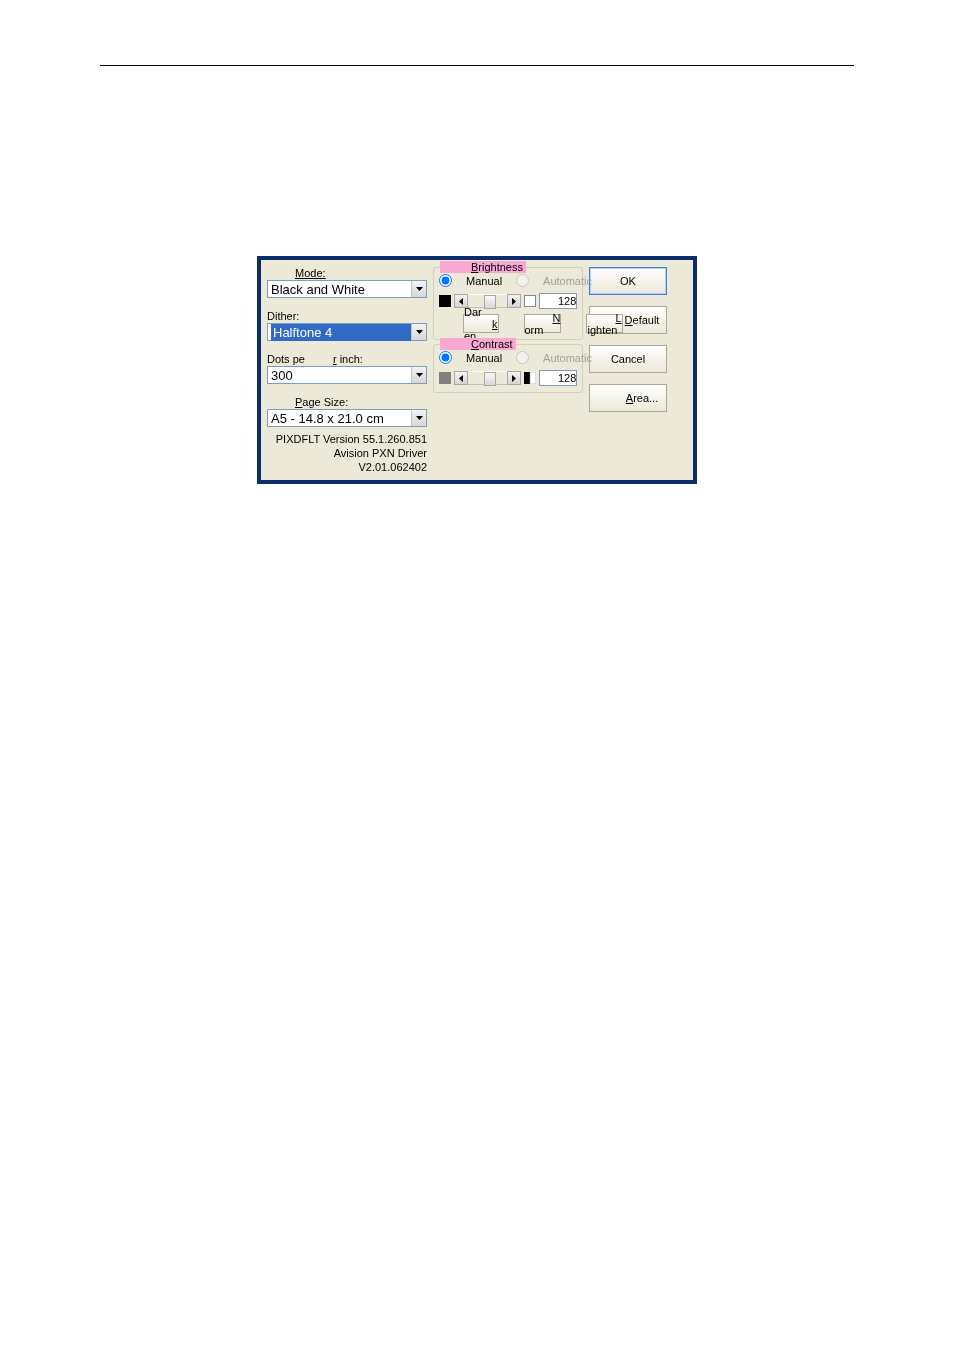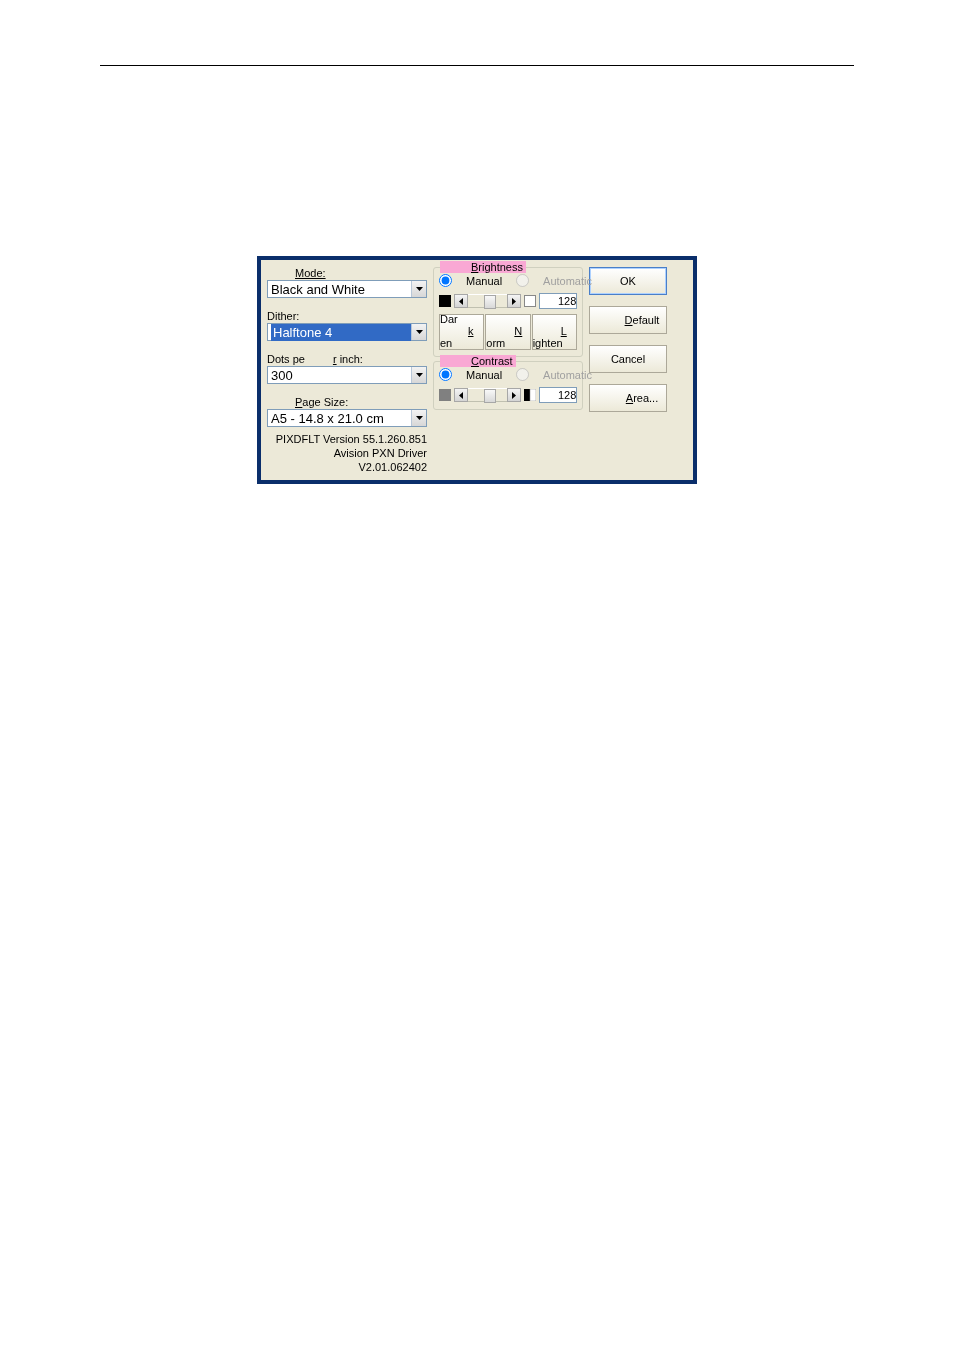--- a/index.html
+++ b/index.html
@@ -115,27 +115,28 @@
       height: 16px;
       background: #ffffff;
       border: 1px solid #7f9db9;
       font-size: 11px;
       padding: 1px 18px;
       text-align: left;
     }
     .btns3 { display: flex; gap: 1px; margin-top: 5px; }
     .btn3 {
       flex: 1;
-      height: 36px;
+      height: 19px;
       background: linear-gradient(to bottom, #ffffff, #ece9d8);
       border: 1px solid #aca899;
       font-size: 11px;
       display: flex;
-      align-items: flex-end;
+      align-items: center;
       justify-content: center;
+      margin-left: 24px;
     }
     .mainbtn {
       height: 28px;
       background: linear-gradient(to bottom, #ffffff, #ece9d8);
       border: 1px solid #aca899;
       font-size: 11px;
       display: flex;
       align-items: center;
       justify-content: center;
       margin-bottom: 9px;

